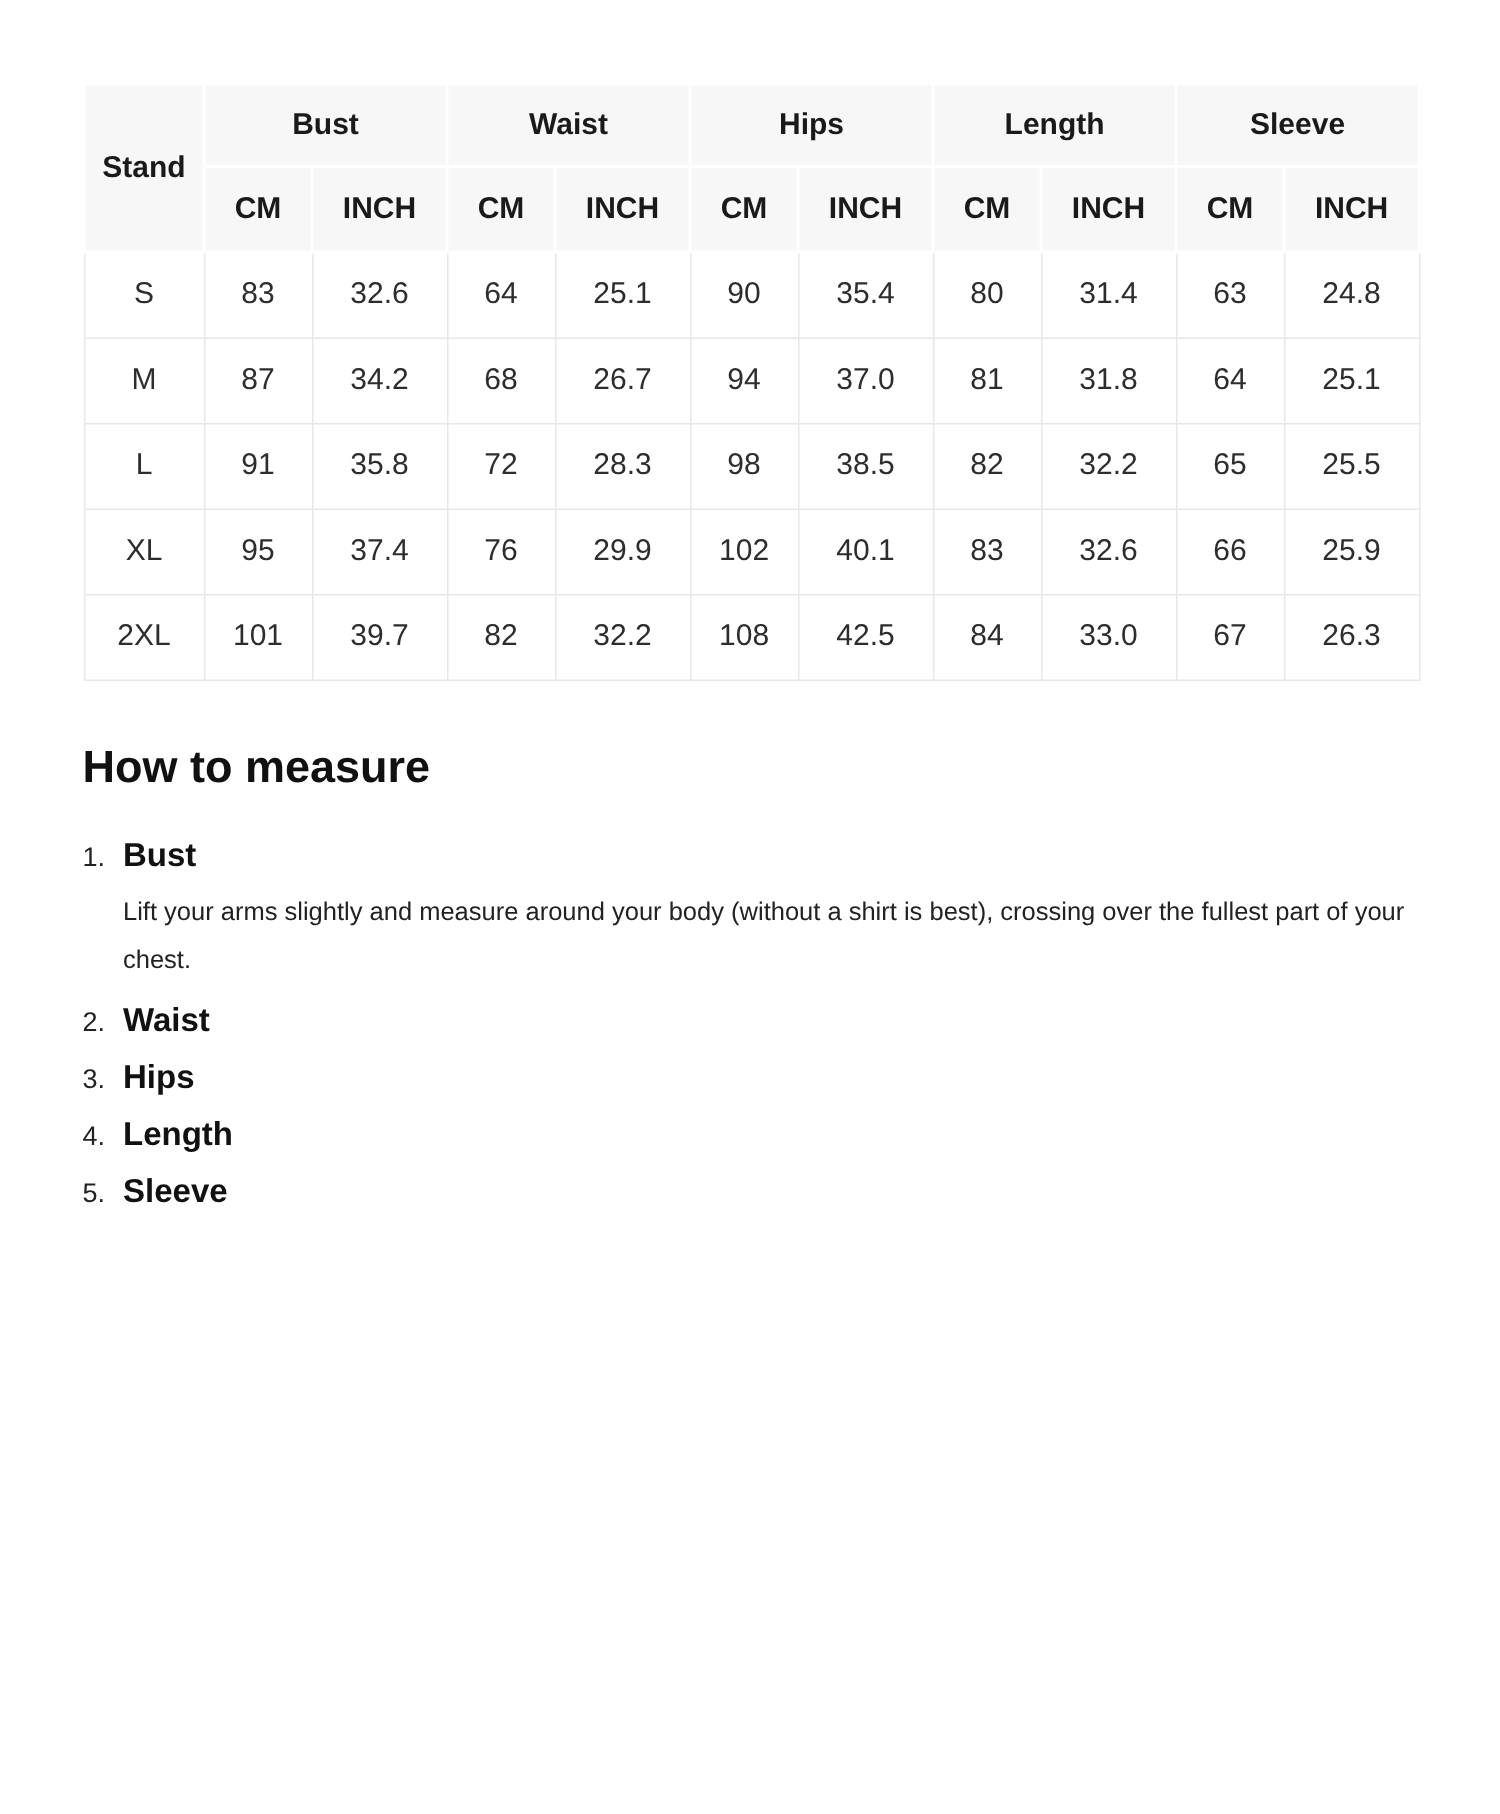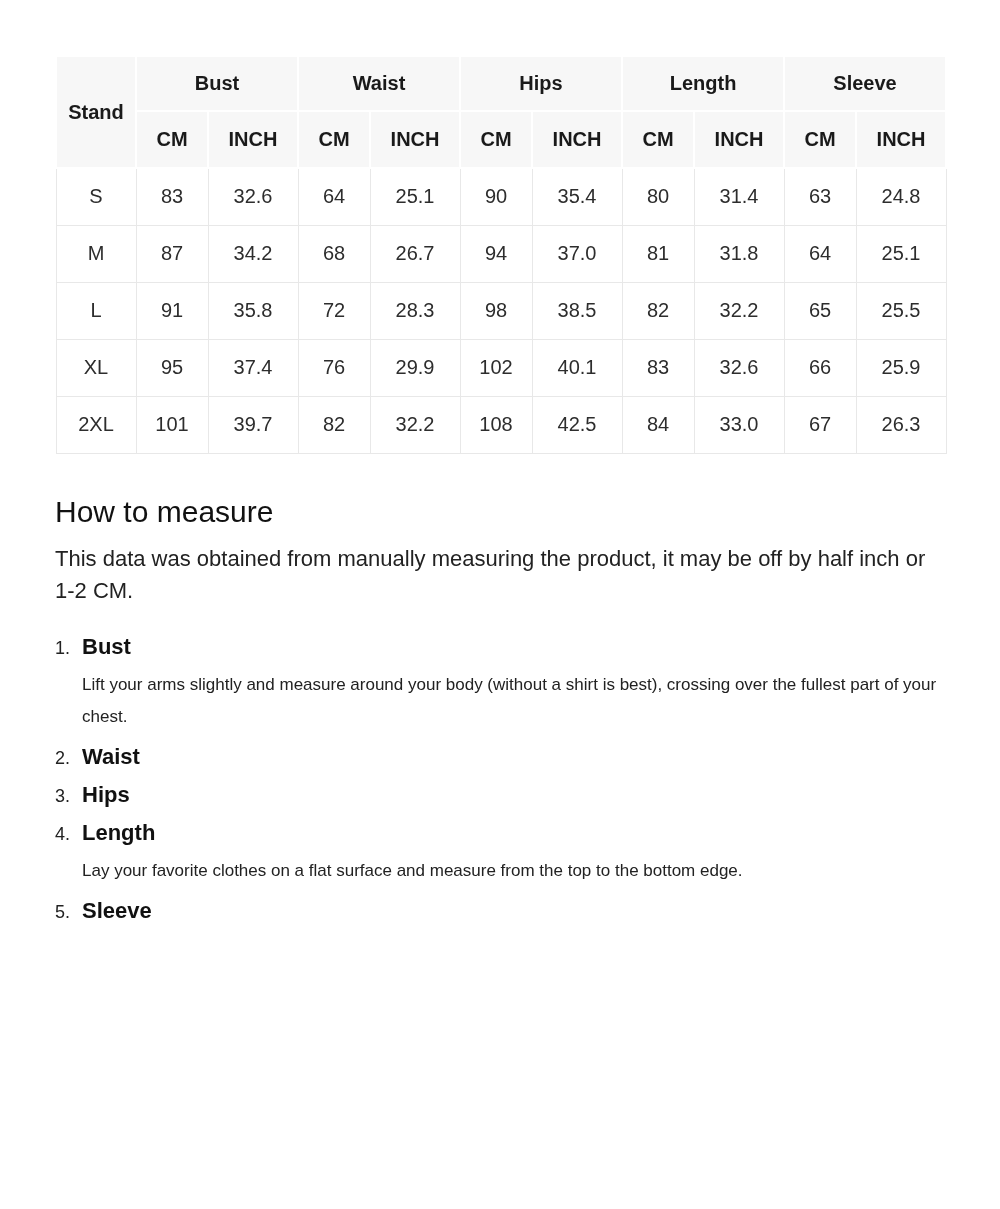--- a/index.html
+++ b/index.html
@@ -44,21 +44,21 @@
     color: #2d2d2d;
     text-align: center;
     vertical-align: middle;
   }
 
   
   .guide-heading {
     margin-top: 40px;
     font-size: 30px;
     line-height: 36px;
-    font-weight: normal;
+    font-weight: bold;
     color: #111111;
   }
   .guide-intro {
     margin-top: 13px;
     width: 890px;
     font-size: 22px;
     line-height: 32px;
     color: #222222;
   }
   .guide-list { margin-top: 26px; }
@@ -197,41 +197,39 @@
           <td>84</td>
           <td>33.0</td>
           <td>67</td>
           <td>26.3</td>
         </tr>
       </tbody>
   </table>
 
   <h2 class="guide-heading">How to measure</h2>
 
-  <p class="guide-intro">This data was obtained from manually measuring the product, it may be off by half inch or 1-2 CM.</p>
 
   <div class="guide-list" id="guide-list">
 
   <div class="guide-item">
         <span class="guide-num">1.</span>
         <span class="guide-term">Bust</span>
         <p class="guide-desc">Lift your arms slightly and measure around your body (without a shirt is best), crossing over the fullest part of your chest.</p>
       </div>
       <div class="guide-item">
         <span class="guide-num">2.</span>
         <span class="guide-term">Waist</span>
       </div>
       <div class="guide-item">
         <span class="guide-num">3.</span>
         <span class="guide-term">Hips</span>
       </div>
       <div class="guide-item">
         <span class="guide-num">4.</span>
         <span class="guide-term">Length</span>
-        <p class="guide-desc">Lay your favorite clothes on a flat surface and measure from the top to the bottom edge.</p>
       </div>
       <div class="guide-item">
         <span class="guide-num">5.</span>
         <span class="guide-term">Sleeve</span>
       </div>
     </div>
 
 </div>
 
 </body></html>

